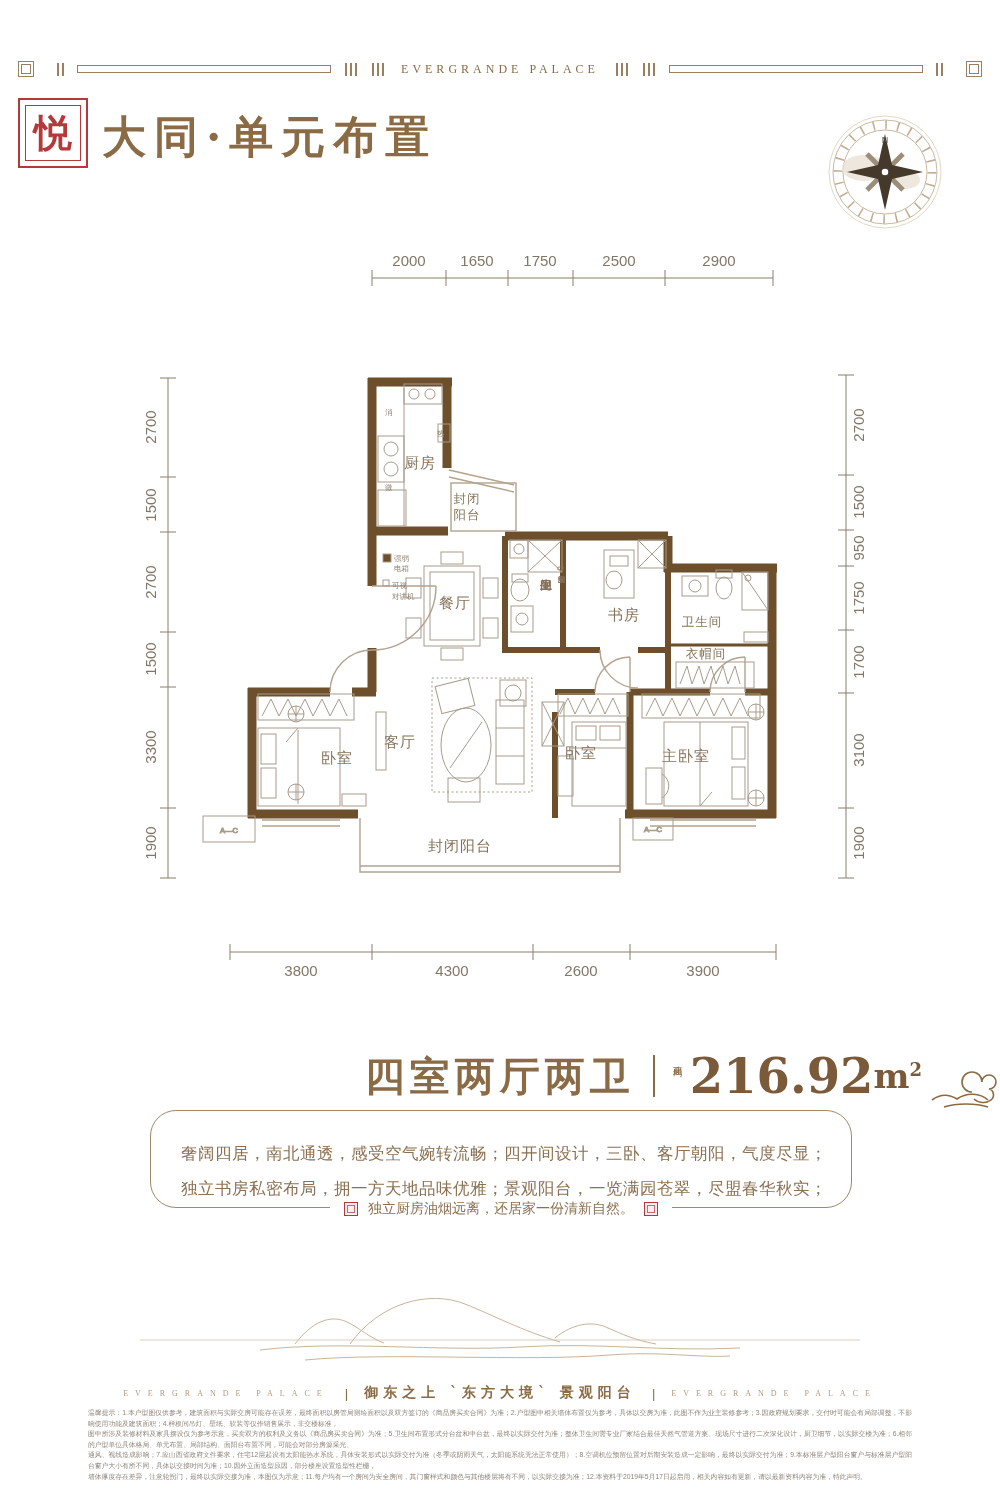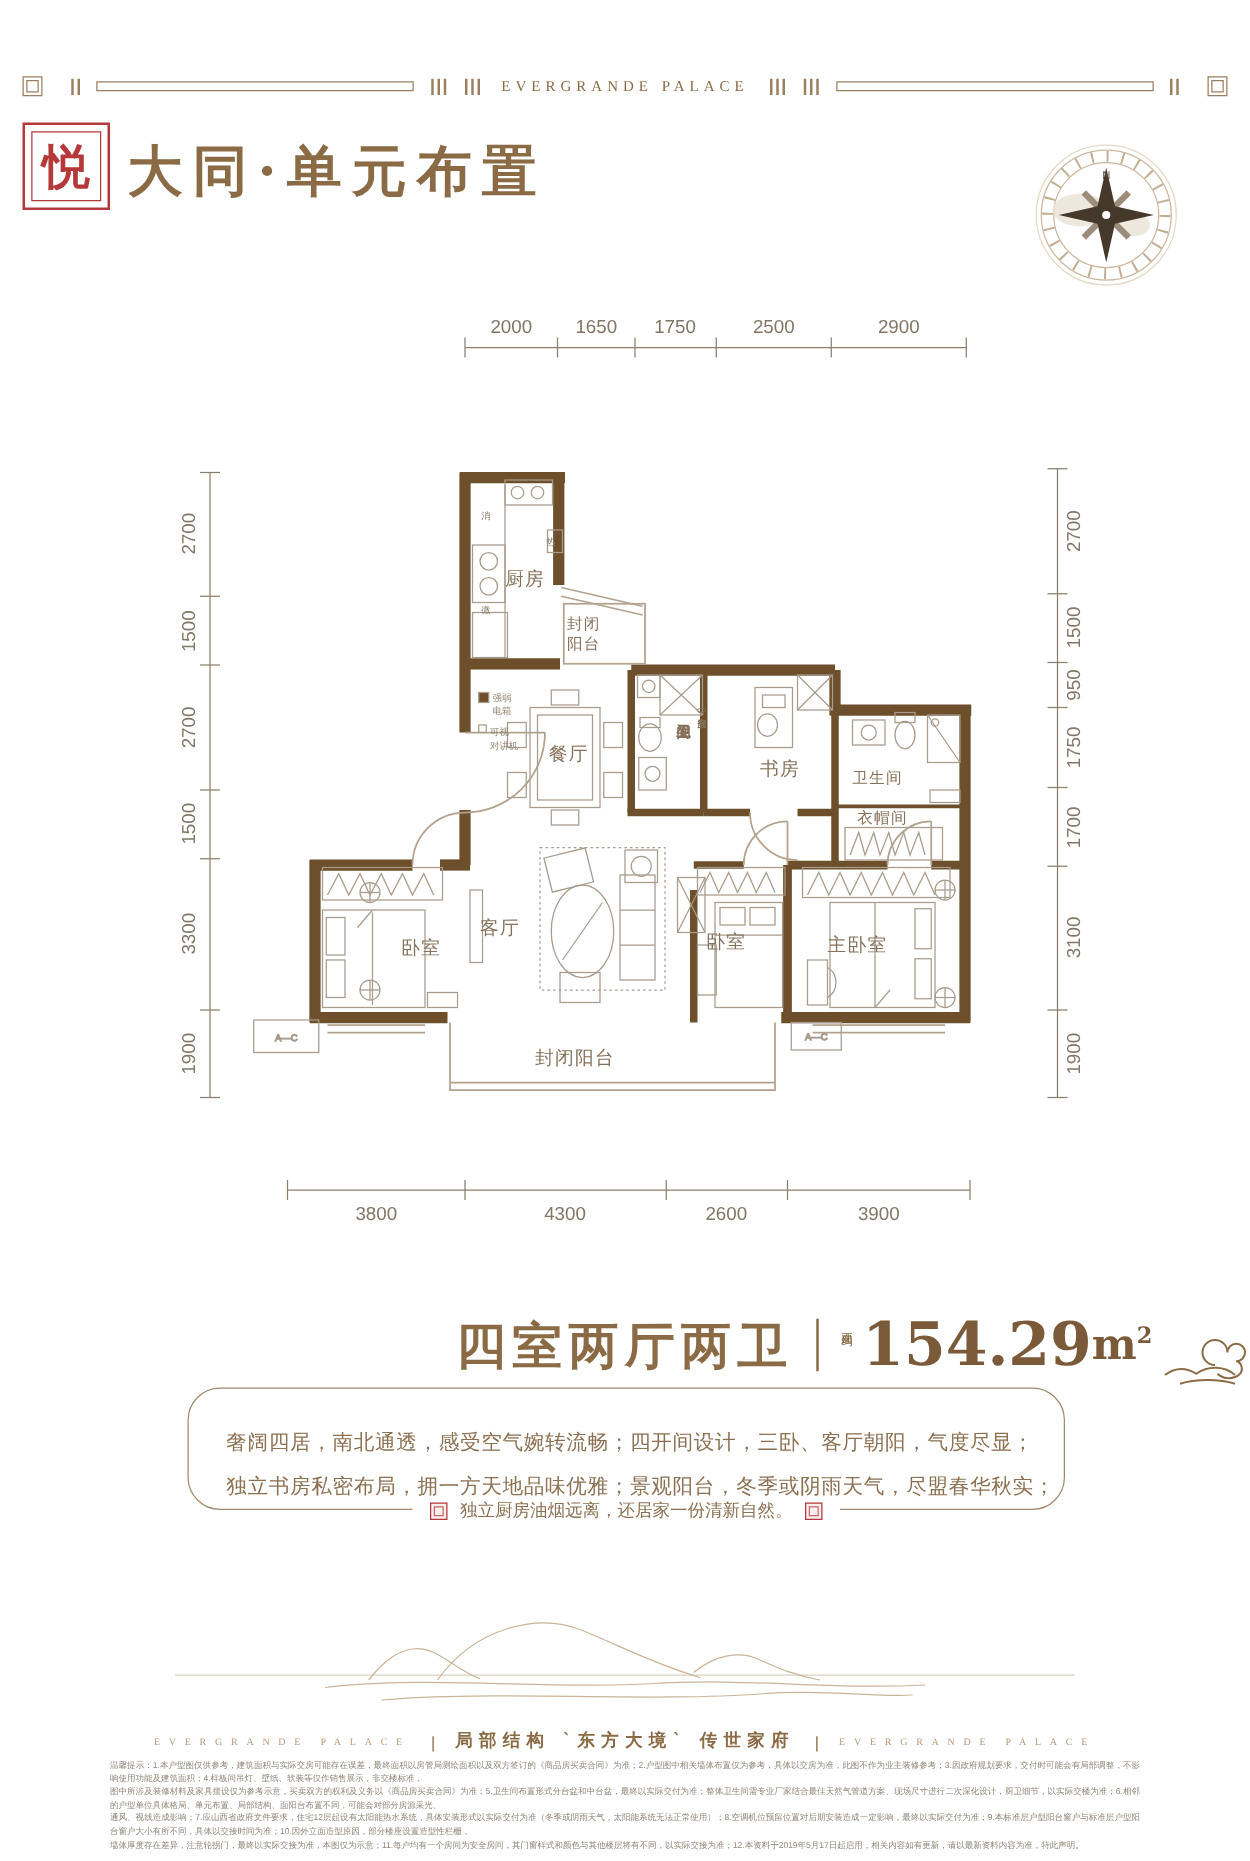--- a/index.html
+++ b/index.html
@@ -414,32 +414,32 @@
       <text class="tiny" x="394" y="571">电箱</text>
       <text class="tiny" x="392" y="588">可视</text>
       <text class="tiny" x="392" y="599">对讲机</text>
     </g>
   </svg>
 
   <div class="summary">
     <span class="layout-title">四室两厅两卫</span>
     <span class="sum-div"></span>
     <span class="area-prefix">建面约</span>
-    <span class="area-value">154.29</span>
+    <span class="area-value">216.92</span>
     <span class="area-unit"><span>m</span><sup>2</sup></span>
     <svg class="cloud" width="74" height="50" viewBox="0 0 74 50" fill="none" stroke="#8a6b45" stroke-width="1.6">
       <path d="M46,30 a10,10 0 1 1 10,-10 a7,7 0 1 1 7,7 c5,1 6,8 2,11 c-5,4 -13,3 -17,-1"></path>
       <path d="M6,38 c8,-6 17,-6 25,-1 c10,-7 23,-6 31,1"></path>
       <path d="M18,45 c12,-4 32,-4 44,0"></path>
     </svg>
   </div>
 
   <div class="desc">
     <p class="desc-line desc-l1">奢阔四居，南北通透，感受空气婉转流畅；四开间设计，三卧、客厅朝阳，气度尽显；</p>
-    <p class="desc-line desc-l2">独立书房私密布局，拥一方天地品味优雅；景观阳台，冬季或阴雨天气，尽盟春华秋实；</p>
+    <p class="desc-line desc-l2">独立书房私密布局，拥一方天地品味优雅；景观阳台，一览满园苍翠，尽盟春华秋实；</p>
     <div class="desc-l3">
       <span class="mini-seal">
           <i></i>
         </span>
       <span>独立厨房油烟远离，还居家一份清新自然。</span>
       <span class="mini-seal">
           <i></i>
         </span>
     </div>
   </div>
@@ -451,21 +451,21 @@
       <path d="M195,62 C212,40 230,32 247,40 C258,45 270,56 284,61"></path>
       <path d="M455,56 C472,42 492,38 508,46 C522,52 534,58 556,62"></path>
       <path d="M160,68 C240,58 340,70 420,65 C500,60 560,70 640,66"></path>
       <path d="M205,78 C290,70 420,80 510,73 C560,69 600,76 630,74"></path>
     </g>
   </svg>
 
   <div class="foot">
     <span class="en">EVERGRANDE  PALACE</span>
     <span class="sep">|</span>
-    <span class="cn">局部结构 `东方大境` 传世家府</span>
+    <span class="cn">御东之上 `东方大境` 景观阳台</span>
     <span class="sep">|</span>
     <span class="en">EVERGRANDE  PALACE</span>
   </div>
 
   <div class="fine">
     <p>温馨提示：1.本户型图仅供参考，建筑面积与实际交房可能存在误差，最终面积以房管局测绘面积以及双方签订的《商品房买卖合同》为准；2.户型图中相关墙体布置仅为参考，具体以交房为准，此图不作为业主装修参考；3.因政府规划要求，交付时可能会有局部调整，不影响使用功能及建筑面积；4.样板间吊灯、壁纸、软装等仅作销售展示，非交楼标准，</p>
     <p>图中所涉及装修材料及家具摆设仅为参考示意，买卖双方的权利及义务以《商品房买卖合同》为准；5.卫生间布置形式分台盆和中台盆，最终以实际交付为准；整体卫生间需专业厂家结合最佳天然气管道方案、现场尺寸进行二次深化设计，厨卫细节，以实际交楼为准；6.相邻的户型单位具体格局、单元布置、局部结构、面阳台布置不同，可能会对部分房源采光、</p>
     <p>通风、视线造成影响；7.应山西省政府文件要求，住宅12层起设有太阳能热水系统，具体安装形式以实际交付为准（冬季或阴雨天气，太阳能系统无法正常使用）；8.空调机位预留位置对后期安装造成一定影响，最终以实际交付为准；9.本标准层户型阳台窗户与标准层户型阳台窗户大小有所不同，具体以交接时间为准；10.因外立面造型原因，部分楼座设置造型性栏栅，</p>
     <p>墙体厚度存在差异，注意轮拐门，最终以实际交接为准，本图仅为示意；11.每户均有一个房间为安全房间，其门窗样式和颜色与其他楼层将有不同，以实际交接为准；12.本资料于2019年5月17日起启用，相关内容如有更新，请以最新资料内容为准，特此声明。</p>
   </div>

